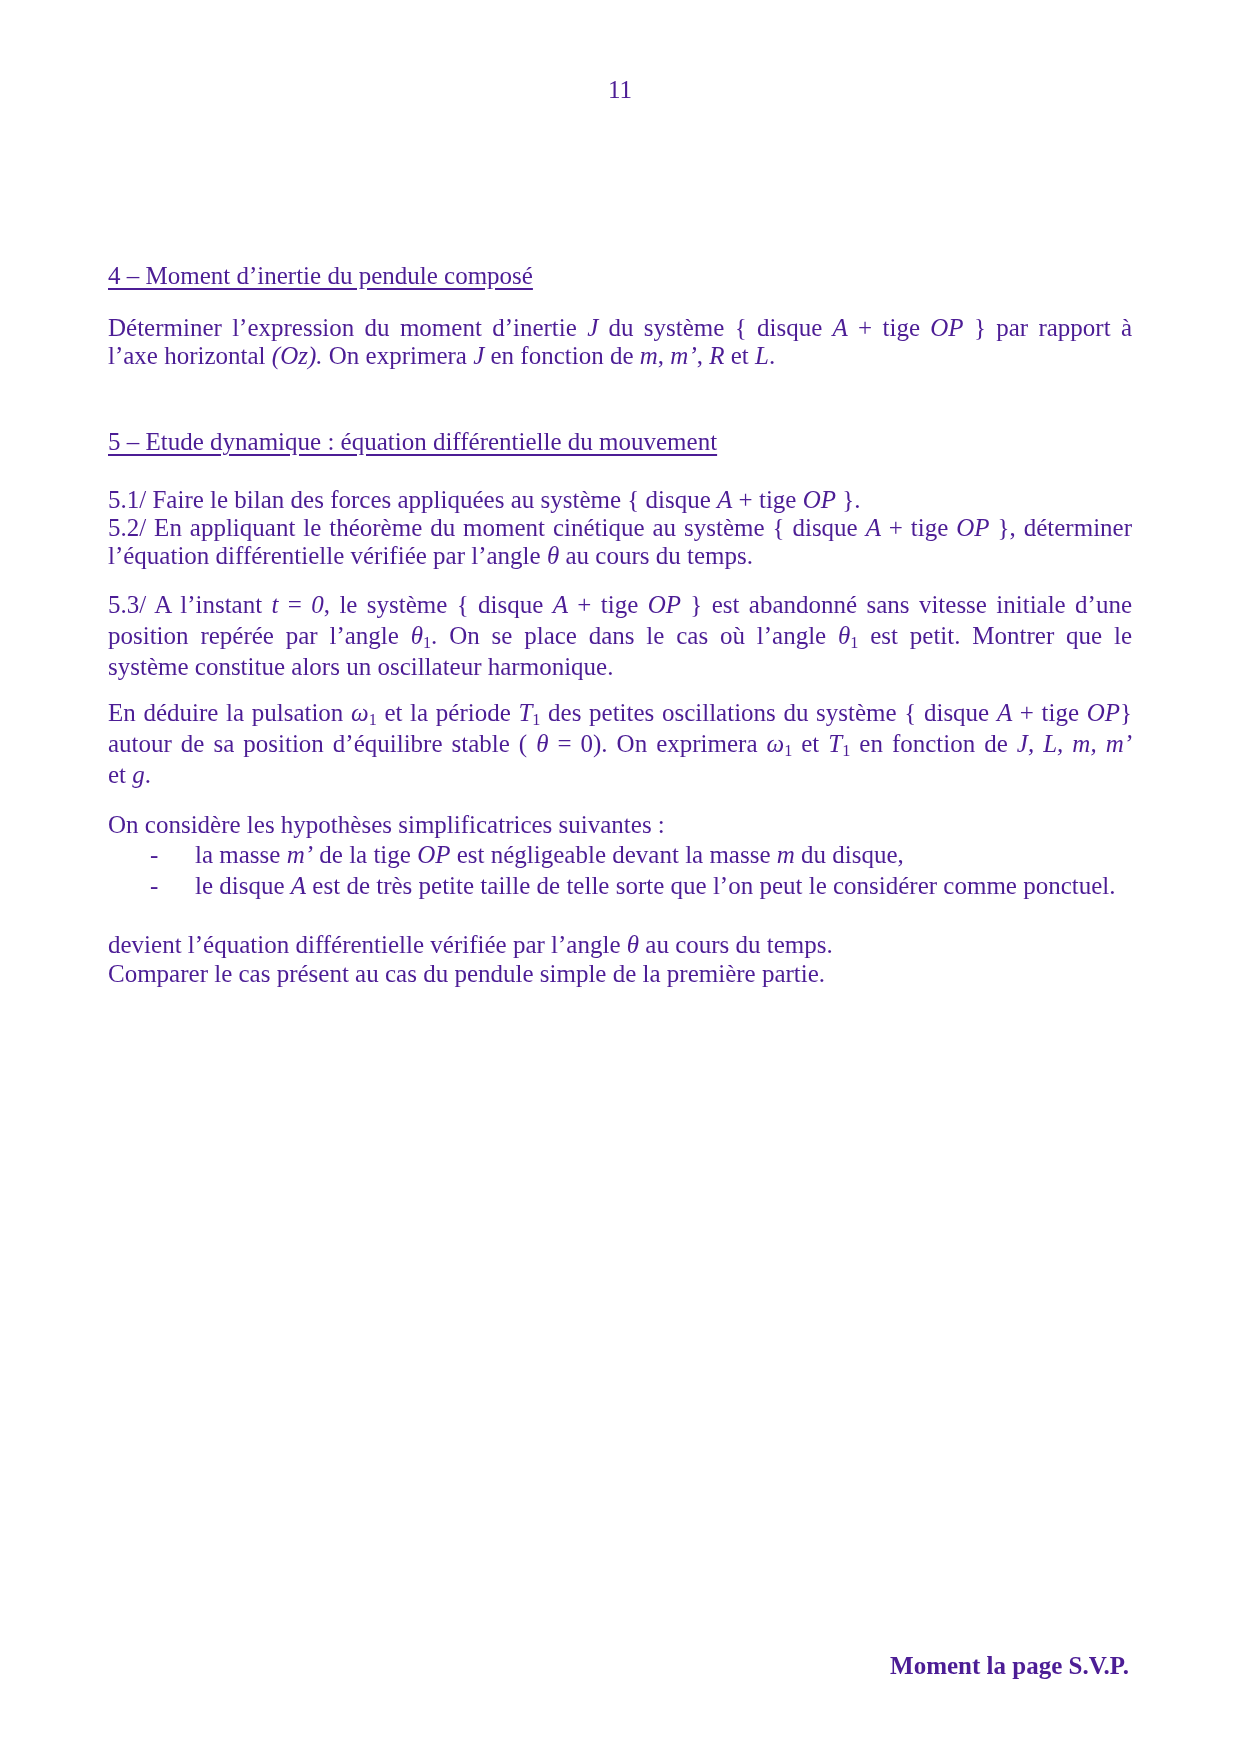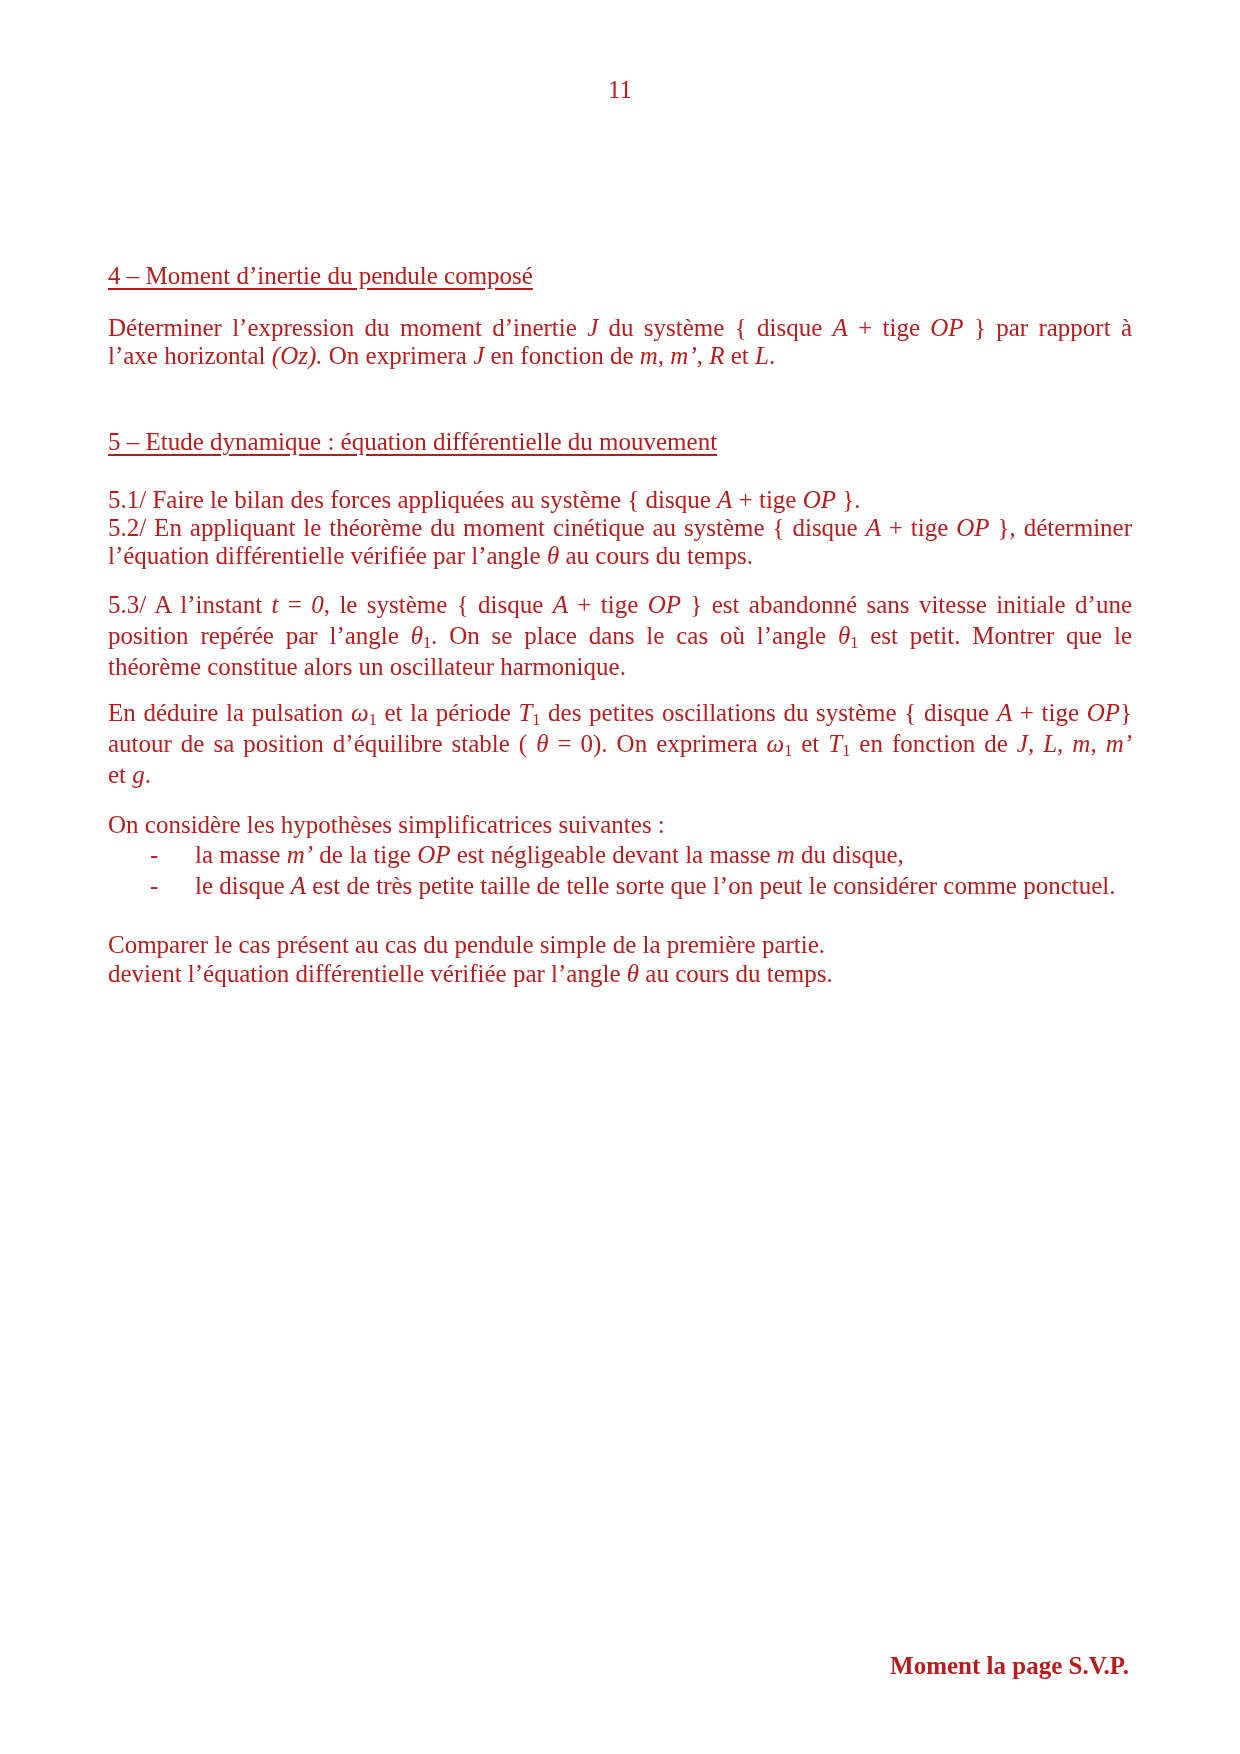--- a/index.html
+++ b/index.html
@@ -1,21 +1,21 @@
 <!DOCTYPE html>
 <html><head>
 <meta charset="utf-8">
 <style>
   html,body{margin:0;padding:0;background:#e8e8e8;}
   .page{
     position:relative;
     width:1240px;height:1754px;
     margin:0 auto;
     background:#ffffff;
-    color:#b91c1c;
+    color:#4c1d95;
     font-family:"Liberation Serif","DejaVu Serif",serif;
     font-size:25px;
     box-sizing:border-box;
     padding:76px 108px 0 108px;
     overflow:hidden;
   }
   .page-number{text-align:center;line-height:28px;}
   .block{margin:0;}
   .heading{line-height:28px;}
   .heading .hd{
@@ -66,34 +66,34 @@
       <div class="block para para" data-name="q5-1">
         <div class="line" data-name="text-line"><span data-name="text-run">5.1/ Faire le bilan des forces appliquées au système { disque </span><span class="it" data-name="math-variable">A</span><span data-name="text-run"> + tige </span><span class="it" data-name="math-variable">OP</span><span data-name="text-run"> }.</span></div>
       </div>
       <div class="block para para" data-name="q5-2">
         <div class="line just" data-name="text-line"><span data-name="text-run">5.2/ En appliquant le théorème du moment cinétique au système { disque </span><span class="it" data-name="math-variable">A</span><span data-name="text-run"> + tige </span><span class="it" data-name="math-variable">OP</span><span data-name="text-run"> }, déterminer</span></div>
         <div class="line" data-name="text-line"><span data-name="text-run">l’équation différentielle vérifiée par l’angle </span><span class="it" data-name="math-variable">θ</span><span data-name="text-run"> au cours du temps.</span></div>
       </div>
       <div class="block para para loose" data-name="q5-3">
         <div class="line just" data-name="text-line"><span data-name="text-run">5.3/ A l’instant </span><span class="it" data-name="math-variable">t</span><span data-name="text-run"> = </span><span class="it" data-name="math-variable">0</span><span data-name="text-run">, le système { disque </span><span class="it" data-name="math-variable">A</span><span data-name="text-run"> + tige </span><span class="it" data-name="math-variable">OP</span><span data-name="text-run"> } est abandonné sans vitesse initiale d’une</span></div>
         <div class="line just" data-name="text-line"><span data-name="text-run">position repérée par l’angle </span><span class="it" data-name="math-variable">θ</span><span class="sb" data-name="text-run">1</span><span data-name="text-run">. On se place dans le cas où l’angle </span><span class="it" data-name="math-variable">θ</span><span class="sb" data-name="text-run">1</span><span data-name="text-run"> est petit. Montrer que le</span></div>
-        <div class="line" data-name="text-line"><span data-name="text-run">théorème constitue alors un oscillateur harmonique.</span></div>
+        <div class="line" data-name="text-line"><span data-name="text-run">système constitue alors un oscillateur harmonique.</span></div>
       </div>
       <div class="block para para loose" data-name="q5-3-deduce">
         <div class="line just" data-name="text-line"><span data-name="text-run">En déduire la pulsation </span><span class="it" data-name="math-variable">ω</span><span class="sb" data-name="text-run">1</span><span data-name="text-run"> et la période </span><span class="it" data-name="math-variable">T</span><span class="sb" data-name="text-run">1</span><span data-name="text-run"> des petites oscillations du système { disque </span><span class="it" data-name="math-variable">A</span><span data-name="text-run"> + tige </span><span class="it" data-name="math-variable">OP</span><span data-name="text-run">}</span></div>
         <div class="line just" data-name="text-line"><span data-name="text-run">autour de sa position d’équilibre stable ( </span><span class="it" data-name="math-variable">θ</span><span data-name="text-run"> = 0). On exprimera </span><span class="it" data-name="math-variable">ω</span><span class="sb" data-name="text-run">1</span><span data-name="text-run"> et </span><span class="it" data-name="math-variable">T</span><span class="sb" data-name="text-run">1</span><span data-name="text-run"> en fonction de </span><span class="it" data-name="math-variable">J, L, m, m’</span></div>
         <div class="line" data-name="text-line"><span data-name="text-run">et </span><span class="it" data-name="math-variable">g</span><span data-name="text-run">.</span></div>
       </div>
       <div class="block para para" data-name="q6-intro">
         <div class="line" data-name="text-line"><span data-name="text-run">On considère les hypothèses simplificatrices suivantes :</span></div>
       </div>
       <div class="block bullets" data-name="q6-bullets">
         <div class="bullet" data-name="bullet-item"><span class="dash" data-name="bullet-dash">-</span><span data-name="text-run">la masse </span><span class="it" data-name="math-variable">m’</span><span data-name="text-run"> de la tige </span><span class="it" data-name="math-variable">OP</span><span data-name="text-run"> est négligeable devant la masse </span><span class="it" data-name="math-variable">m</span><span data-name="text-run"> du disque,</span></div>
         <div class="bullet" data-name="bullet-item"><span class="dash" data-name="bullet-dash">-</span><span data-name="text-run">le disque </span><span class="it" data-name="math-variable">A</span><span data-name="text-run"> est de très petite taille de telle sorte que l’on peut le considérer comme ponctuel.</span></div>
       </div>
       <div class="block para para" data-name="q6-final">
+        <div class="line" data-name="text-line"><span data-name="text-run">devient l’équation différentielle vérifiée par l’angle </span><span class="it" data-name="math-variable">θ</span><span data-name="text-run"> au cours du temps.</span></div>
         <div class="line" data-name="text-line"><span data-name="text-run">Comparer le cas présent au cas du pendule simple de la première partie.</span></div>
-        <div class="line" data-name="text-line"><span data-name="text-run">devient l’équation différentielle vérifiée par l’angle </span><span class="it" data-name="math-variable">θ</span><span data-name="text-run"> au cours du temps.</span></div>
       </div>
     </div>
 
   <div class="footer" data-name="turn-page-notice">Moment la page S.V.P.</div>
 </div>
 
 </body></html>

